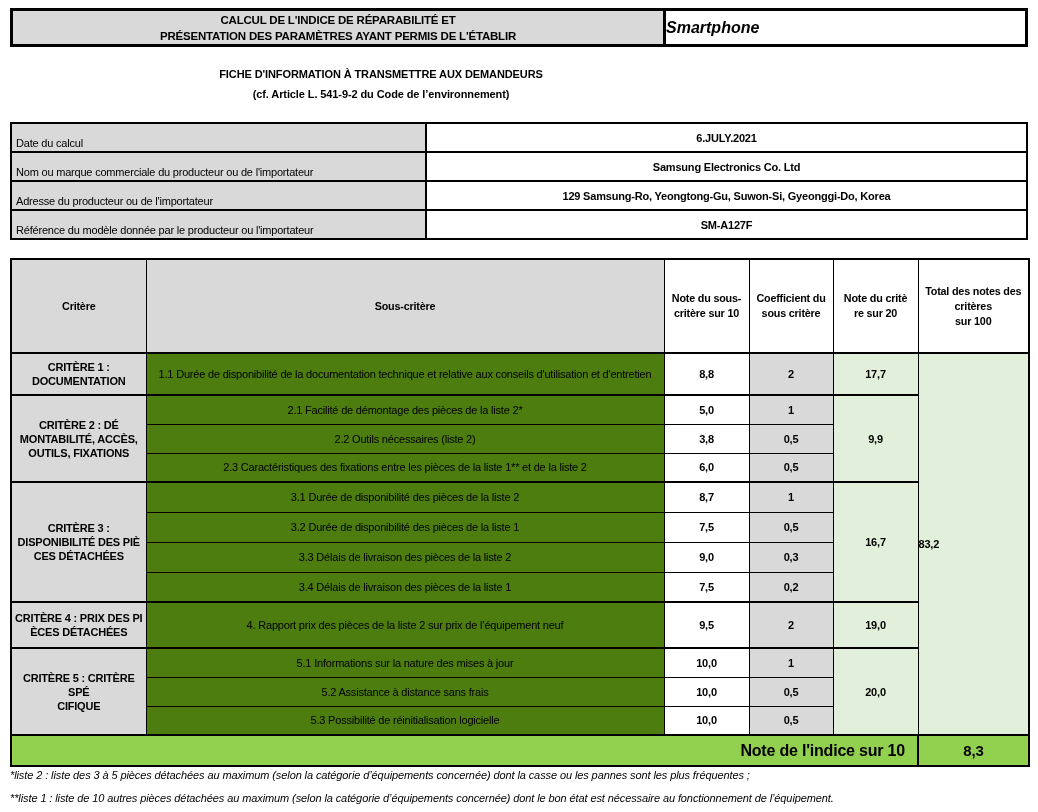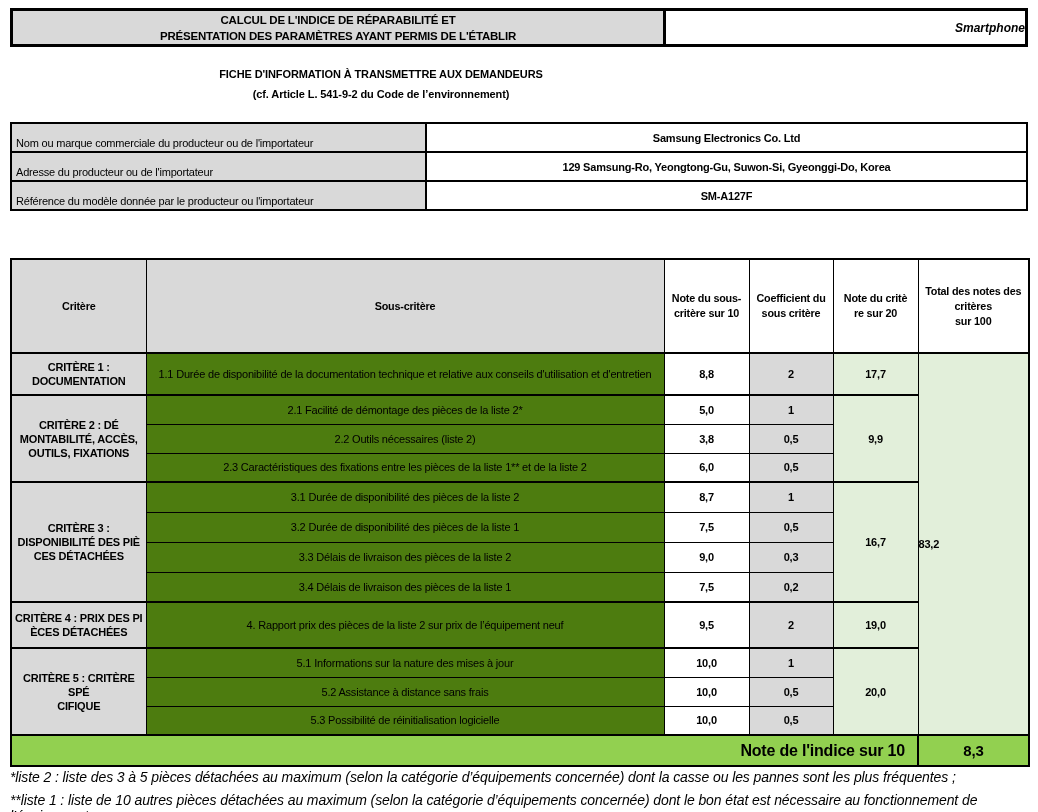--- a/index.html
+++ b/index.html
@@ -11,22 +11,22 @@
   .doc-header {
     position: absolute; left: 10px; top: 8px; width: 1018px; height: 39px;
     display: flex; border: 3px solid #000;
   }
   .doc-header-title {
     flex: 0 0 653px; background: #d9d9d9; border-right: 3px solid #000;
     display: flex; flex-direction: column; justify-content: center; align-items: center;
     text-align: center; font-weight: bold; font-size: 11.5px; line-height: 16px; letter-spacing: -0.2px;
   }
   .doc-header-product {
-    flex: 1; background: #fff; display: flex; align-items: center; justify-content: flex-end;
-    font-style: italic; font-weight: bold; font-size: 12px;
+    flex: 1; background: #fff; display: flex; align-items: center; justify-content: flex-start;
+    font-style: italic; font-weight: bold; font-size: 16px;
   }
 
   
   .subtitle {
     position: absolute; left: 0; top: 64px; width: 762px; text-align: center;
     font-weight: bold; font-size: 11px; line-height: 20px; letter-spacing: -0.1px;
   }
 
   
   .info-table {
@@ -64,21 +64,21 @@
   tr.r4  td { height: 46px; }
   tr.gt > td { border-top: 2.5px solid #000; }
   .final td {
     height: 31px; background: #92d050; border-top: 2.5px solid #000; font-weight: bold;
   }
   .final .final-label { text-align: right; padding-right: 12px; font-size: 16px; margin-top: 23px; }
   .final .final-value { text-align: center; font-size: 15px; border-left: 2px solid #000; }
 
   
   .footnote {
-    position: absolute; left: 10px; font-style: italic; font-size: 14px; letter-spacing: -0.1px;
+    position: absolute; left: 10px; font-style: italic; font-size: 11px; letter-spacing: -0.1px;
   }
   .fn1 { top: 769px; }
   .fn2 { top: 792px; }
 </style>
 </head>
 <body>
 
 <div class="page">
 
   <div class="doc-header">
@@ -91,20 +91,24 @@
     </div>
   </div>
 
   <div class="subtitle">
     <div>FICHE D'INFORMATION À TRANSMETTRE AUX DEMANDEURS</div>
     <div>(cf. Article L. 541-9-2 du Code de l’environnement)</div>
   </div>
 
   <table class="info-table">
     <tbody>
+        <tr>
+      <td class="lbl">Date du calcul</td>
+      <td class="val">6.JULY.2021</td>
+    </tr>
     <tr>
       <td class="lbl">Nom ou marque commerciale du producteur ou de l'importateur</td>
       <td class="val">Samsung Electronics Co. Ltd</td>
     </tr>
     <tr>
       <td class="lbl">Adresse du producteur ou de l'importateur</td>
       <td class="val">129 Samsung-Ro, Yeongtong-Gu, Suwon-Si, Gyeonggi-Do, Korea</td>
     </tr>
     <tr>
       <td class="lbl">Référence du modèle donnée par le producteur ou l'importateur</td>

